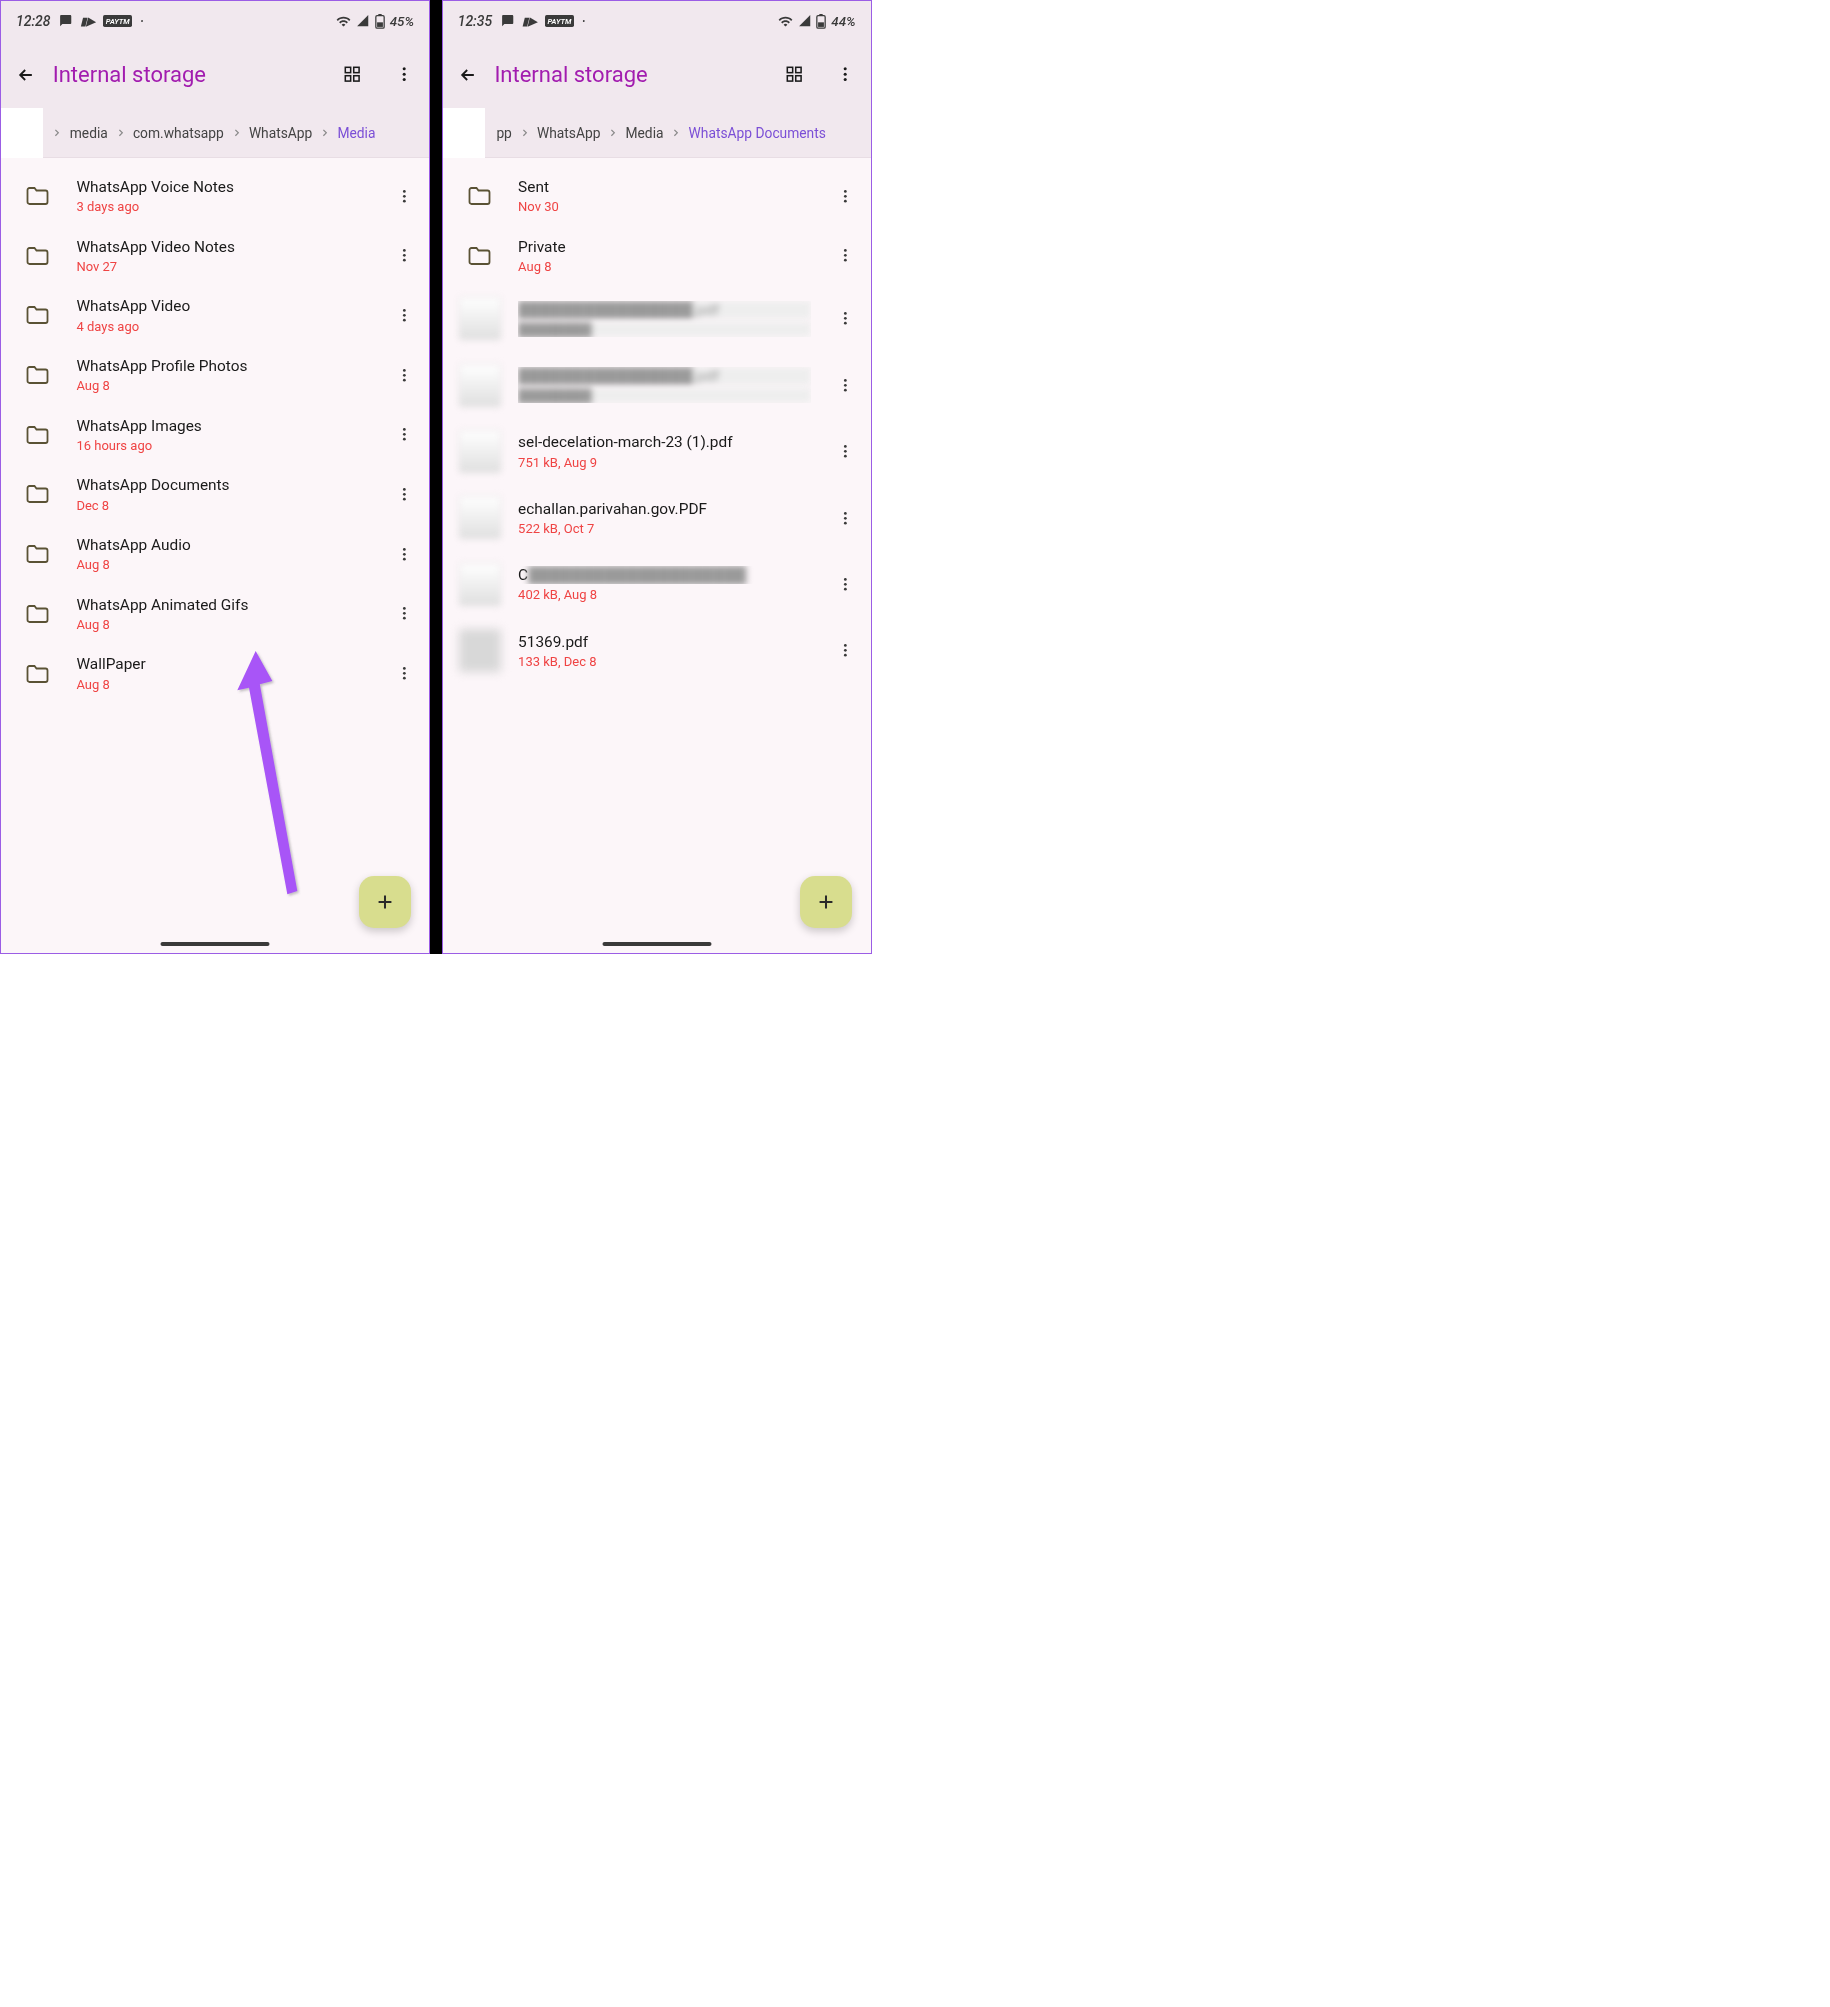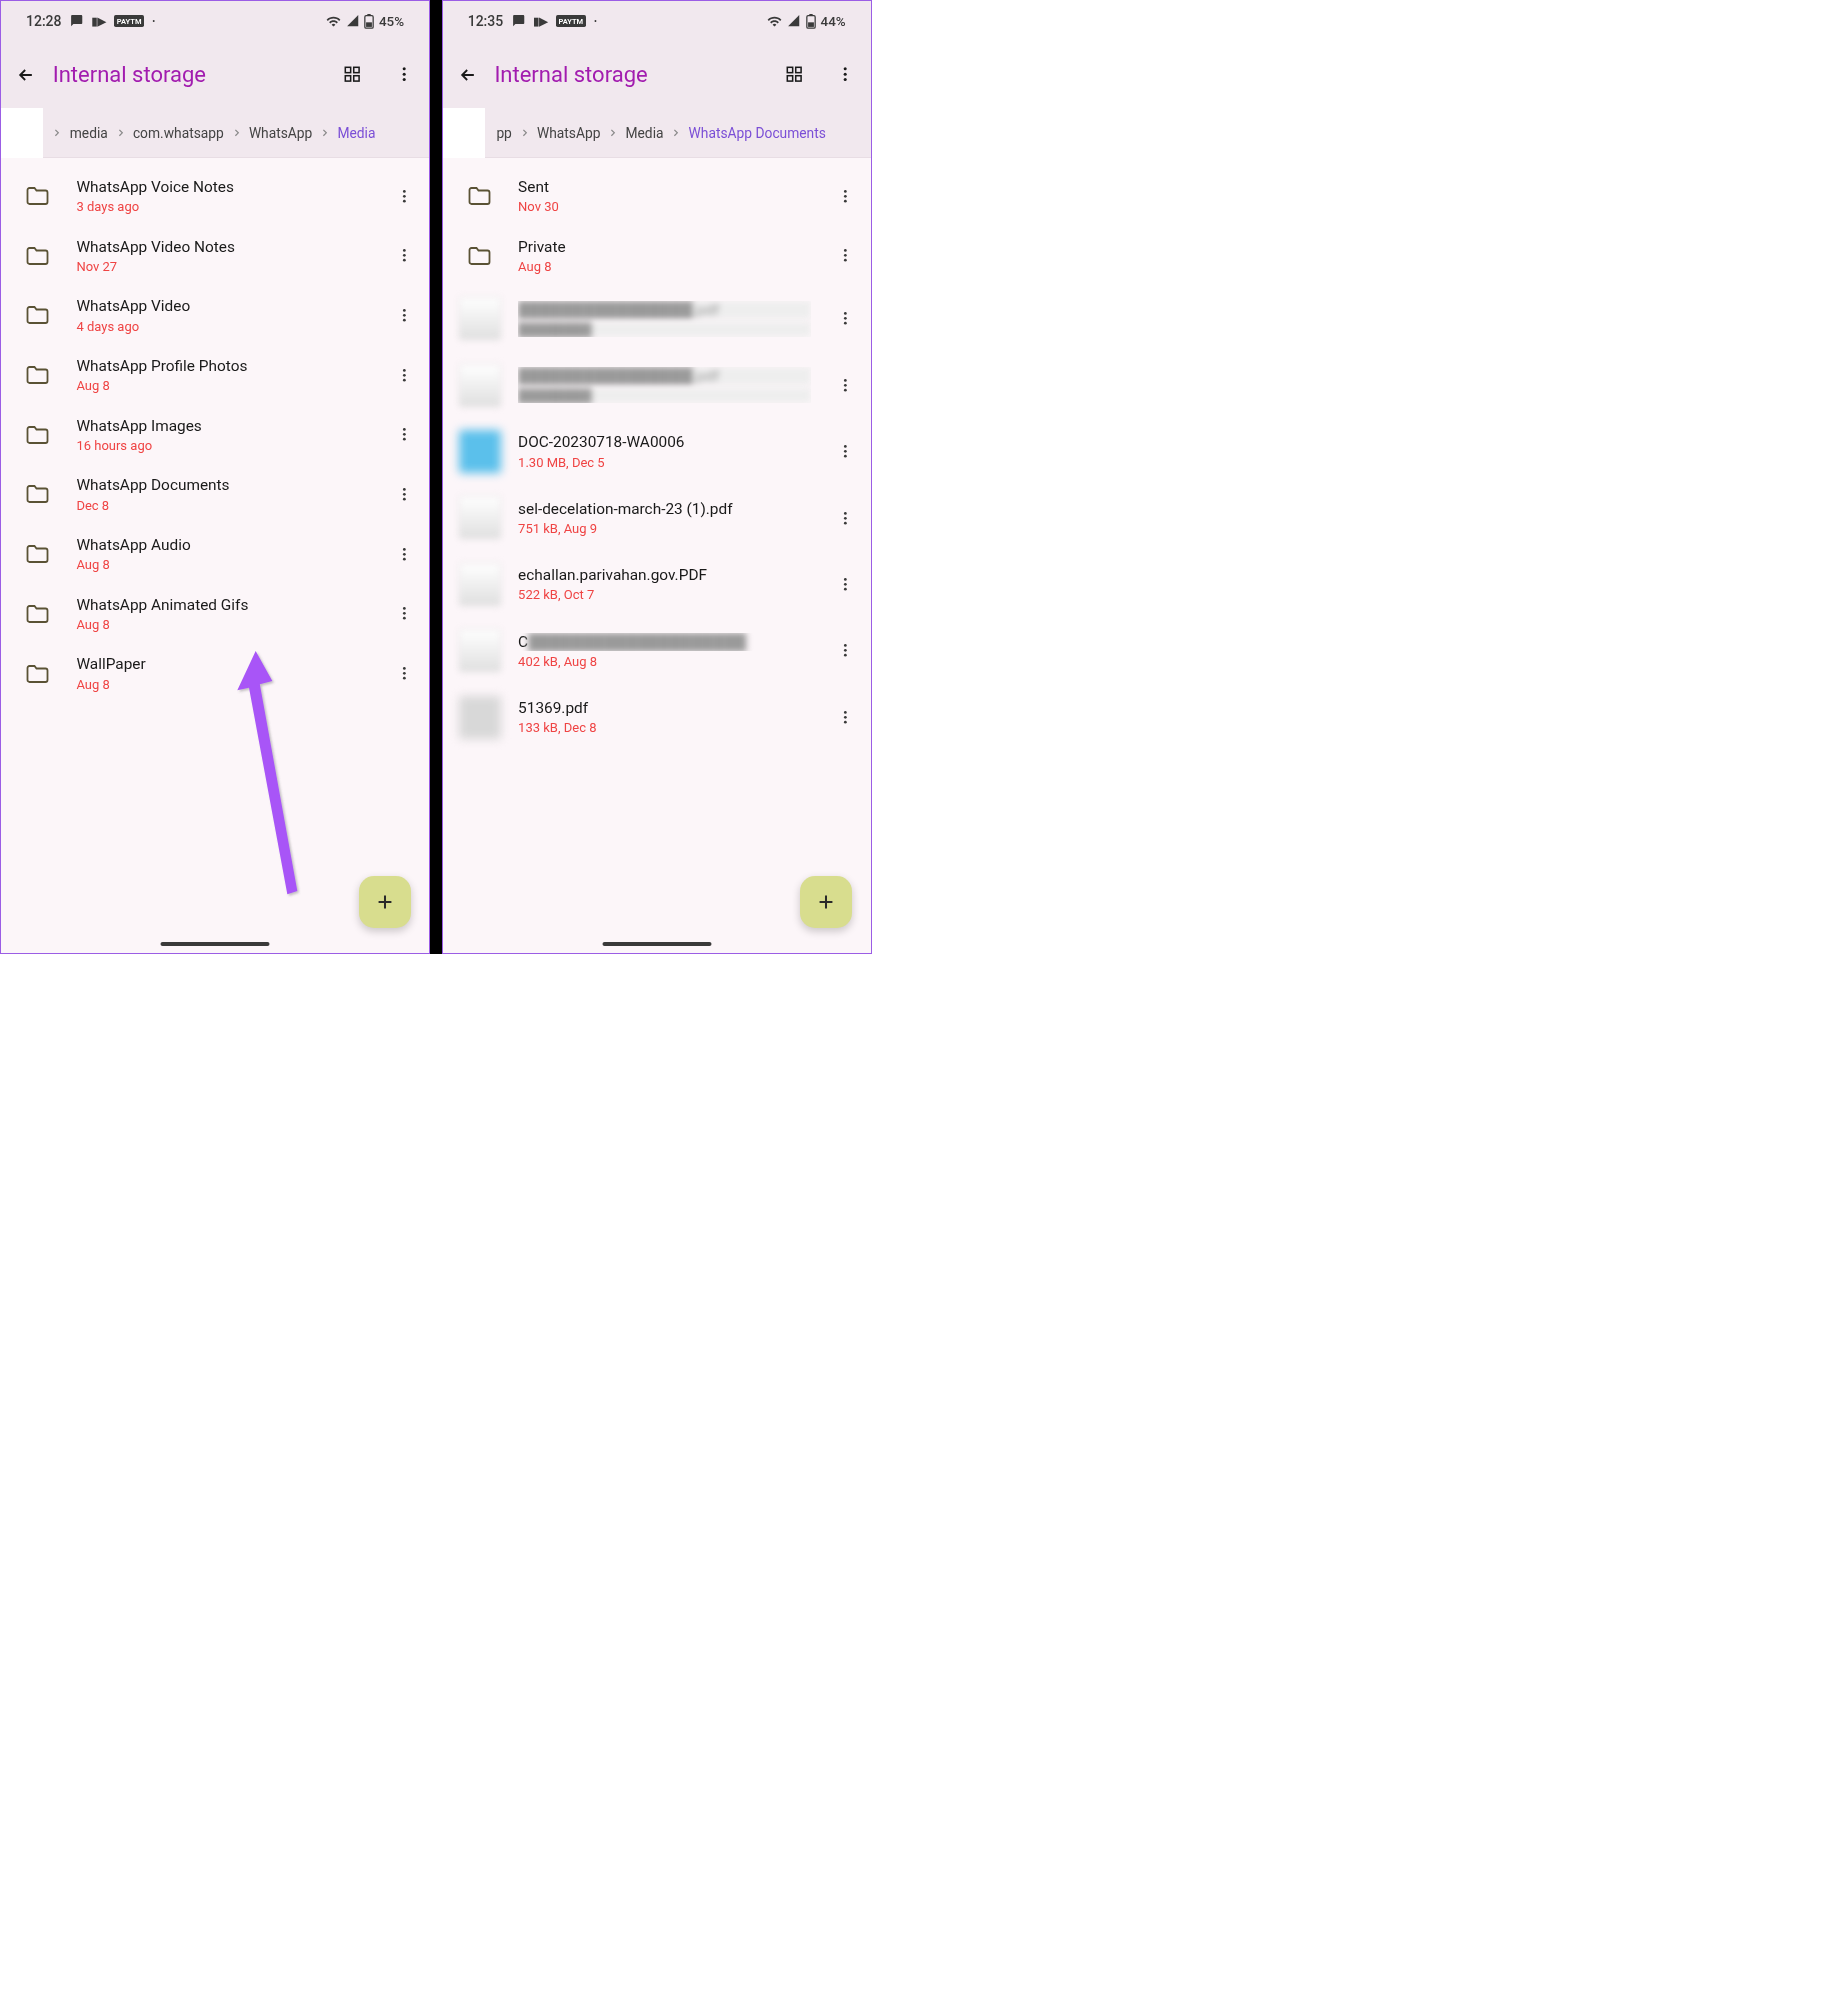--- a/index.html
+++ b/index.html
@@ -25,24 +25,25 @@
     width: 11.7px;
     height: 954px;
     background: #000;
   }
   .status-bar {
     height: 40px;
     background: #f1e8ee;
     display: flex;
     align-items: center;
     justify-content: space-between;
-    padding: 0 25px;
+    padding: 0 15px;
     font-size: 14px;
     color: #3a3a3a;
     font-weight: 500;
+    font-style: italic;
   }
   .status-left { display: flex; align-items: center; gap: 8.3px; }
   .status-right { display: flex; align-items: center; gap: 5px; font-size: 13.4px; }
   .status-icon { display: inline-flex; align-items: center; }
   .header {
     height: 67px;
     background: #f1e8ee;
     display: flex;
     align-items: center;
     padding: 0 15px;
@@ -575,34 +576,20 @@
         </div>
       <div class="row-more">
           <svg width="16.7" height="16.7" viewBox="0 0 24 24" fill="#3a3a3a">
             <circle cx="12" cy="5" r="2"></circle>
             <circle cx="12" cy="12" r="2"></circle>
             <circle cx="12" cy="19" r="2"></circle>
           </svg>
         </div>
     </div>
       <div class="file-row">
-      <div class="file-thumb blue"></div>
-      <div class="file-text">
-          <div class="file-name">DOC-20230718-WA0006</div>
-          <div class="file-sub">1.30 MB, Dec 5</div>
-        </div>
-      <div class="row-more">
-          <svg width="16.7" height="16.7" viewBox="0 0 24 24" fill="#3a3a3a">
-            <circle cx="12" cy="5" r="2"></circle>
-            <circle cx="12" cy="12" r="2"></circle>
-            <circle cx="12" cy="19" r="2"></circle>
-          </svg>
-        </div>
-    </div>
-      <div class="file-row">
       <div class="file-thumb pdf"></div>
       <div class="file-text">
           <div class="file-name">sel-decelation-march-23 (1).pdf</div>
           <div class="file-sub">751 kB, Aug 9</div>
         </div>
       <div class="row-more">
           <svg width="16.7" height="16.7" viewBox="0 0 24 24" fill="#3a3a3a">
             <circle cx="12" cy="5" r="2"></circle>
             <circle cx="12" cy="12" r="2"></circle>
             <circle cx="12" cy="19" r="2"></circle>

